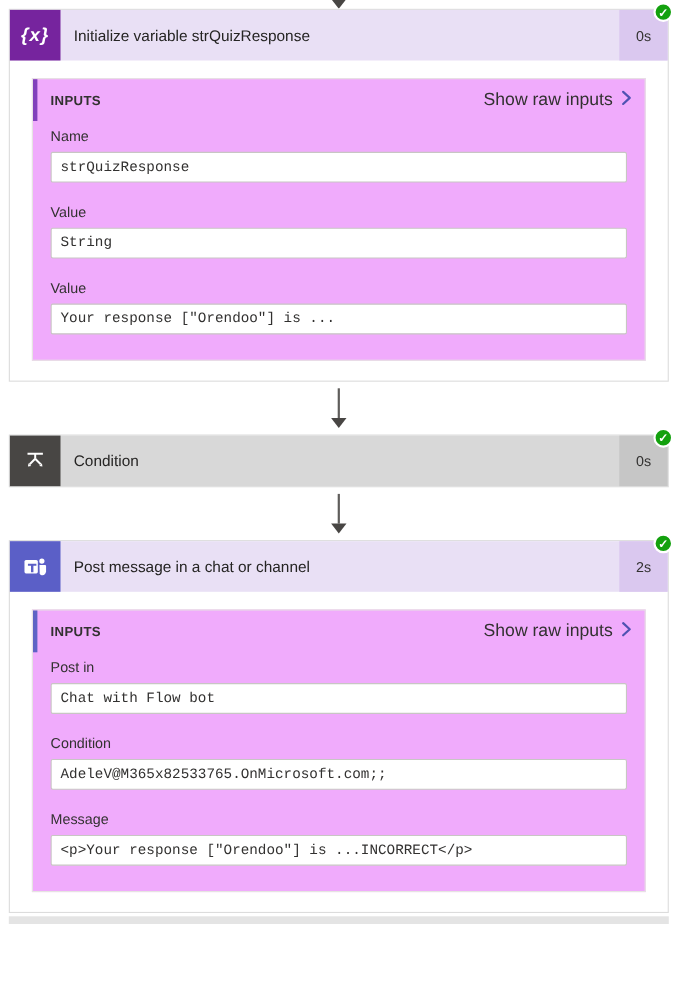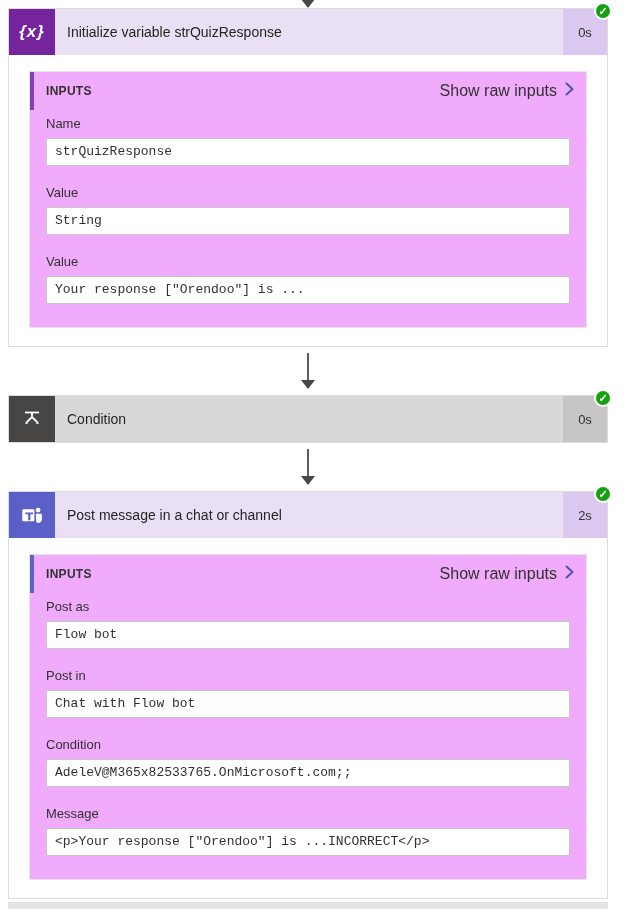--- a/index.html
+++ b/index.html
@@ -193,24 +193,20 @@
           <span class="io-title">INPUTS</span>
           <a class="show-raw">
             <span>Show raw inputs</span>
             <svg width="9" height="14" viewBox="0 0 9 14">
               <path d="M1.5 1.5L7.5 7l-6 5.5" stroke="#4f52b2" stroke-width="2" fill="none" stroke-linecap="round" stroke-linejoin="round"></path>
             </svg>
           </a>
         </div>
         <div class="fields">
           <div class="field">
-            <div class="field-label">Post as</div>
-            <div class="field-value">Flow bot</div>
-          </div>
-          <div class="field">
             <div class="field-label">Post in</div>
             <div class="field-value">Chat with Flow bot</div>
           </div>
           <div class="field">
             <div class="field-label">Condition</div>
             <div class="field-value">AdeleV@M365x82533765.OnMicrosoft.com;;</div>
           </div>
           <div class="field">
             <div class="field-label">Message</div>
             <div class="field-value">&lt;p&gt;Your response ["Orendoo"] is ...INCORRECT&lt;/p&gt;</div>

